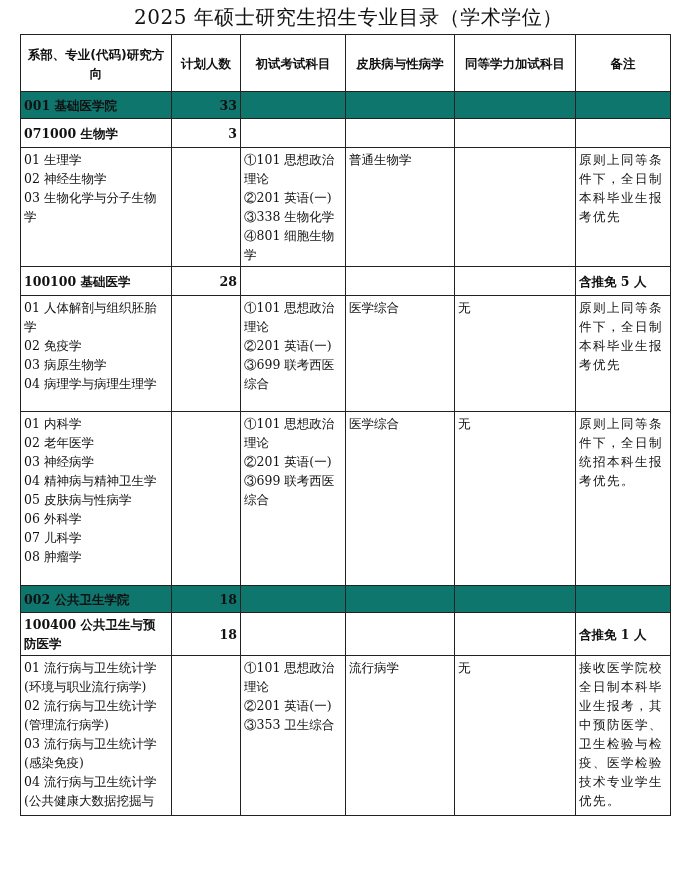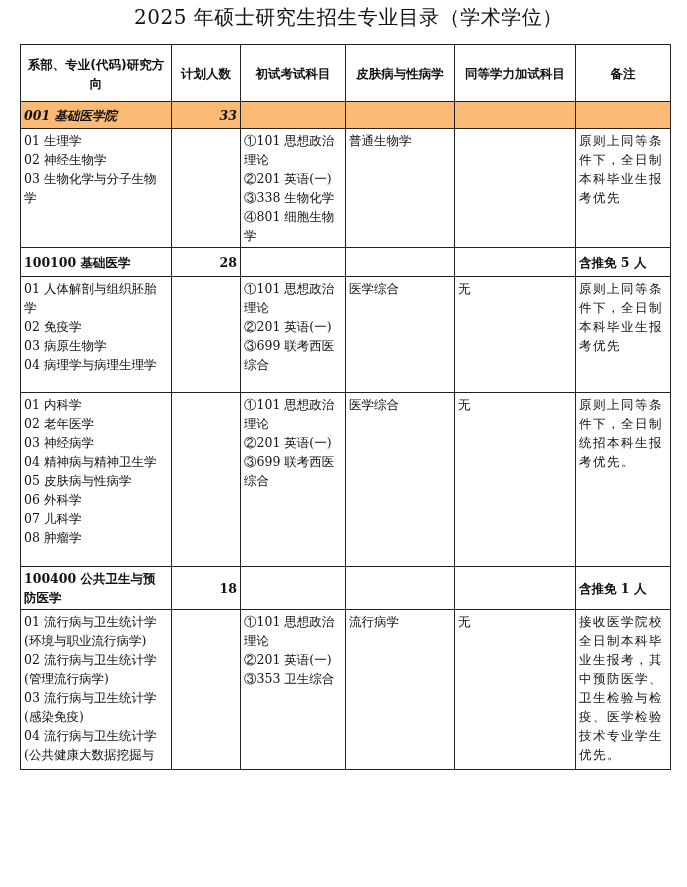--- a/index.html
+++ b/index.html
@@ -1,27 +1,27 @@
 <!DOCTYPE html>
 <html><head>
 <meta charset="utf-8">
 <style>
   html, body { margin:0; padding:0; background:#ffffff; }
   body { width:687px; height:887px; overflow:hidden; position:relative;
          font-family:"DejaVu Serif","Liberation Serif",serif; color:#111; }
   .title { position:absolute; left:5px; top:4px; width:687px; text-align:center;
            font-size:20px; letter-spacing:0.5px; color:#111; }
-  table { position:absolute; left:20px; top:44px; border-collapse:collapse;
+  table { position:absolute; left:20px; top:34px; border-collapse:collapse;
           table-layout:fixed; width:650px; }
   td, th { border:1.3px solid #222; vertical-align:top; padding:2px 3px;
            font-size:12.5px; line-height:19px; }
   th { font-family:"DejaVu Sans","Liberation Sans",sans-serif; font-weight:bold;
        font-size:12.5px; vertical-align:middle; text-align:center; height:50px; }
   th.c1 { padding-top:4px; }
-  .dept td { background:#fdba74; height:22px; vertical-align:middle; font-weight:bold;font-style:italic; }
+  .dept td { background:#0f766e; height:22px; vertical-align:middle; font-weight:bold; }
   .major td { height:24px; vertical-align:middle; font-weight:bold; }
   .num { text-align:right; font-weight:bold; }
   .line { display:block; }
   .note { letter-spacing:1.5px; }
 </style>
 </head>
 <body>
 
 <div class="title">2025 年硕士研究生招生专业目录（学术学位）</div>
 
@@ -48,20 +48,28 @@
 
     <tr class="dept">
       <td>001 基础医学院</td>
       <td class="num">33</td>
       <td></td>
         <td></td>
         <td></td>
         <td></td>
     </tr>
 
+    <tr class="major">
+      <td>071000 生物学</td>
+      <td class="num">3</td>
+      <td></td>
+        <td></td>
+        <td></td>
+      <td></td>
+    </tr>
     <tr style="height:114px">
       <td>
         <span class="line">01 生理学</span>
         <span class="line">02 神经生物学</span>
         <span class="line">03  生物化学与分子生物学</span>
       </td>
       <td></td>
       <td>
         <span class="line">①101  思想政治理论</span>
         <span class="line">②201 英语(一)</span>
@@ -114,20 +122,28 @@
       <td>
         <span class="line">①101  思想政治理论</span>
         <span class="line">②201 英语(一)</span>
         <span class="line">③699  联考西医综合</span>
       </td>
       <td>医学综合</td>
       <td>无</td>
       <td class="note">原则上同等条件下，全日制统招本科生报考优先。</td>
     </tr>
 
+    <tr class="dept">
+      <td>002 公共卫生学院</td>
+      <td class="num">18</td>
+      <td></td>
+        <td></td>
+        <td></td>
+        <td></td>
+    </tr>
 
     <tr class="major" style="height:38px">
       <td>100400  公共卫生与预防医学</td>
       <td class="num">18</td>
       <td></td>
         <td></td>
         <td></td>
       <td>含推免 1 人</td>
     </tr>
     <tr style="height:160px">

